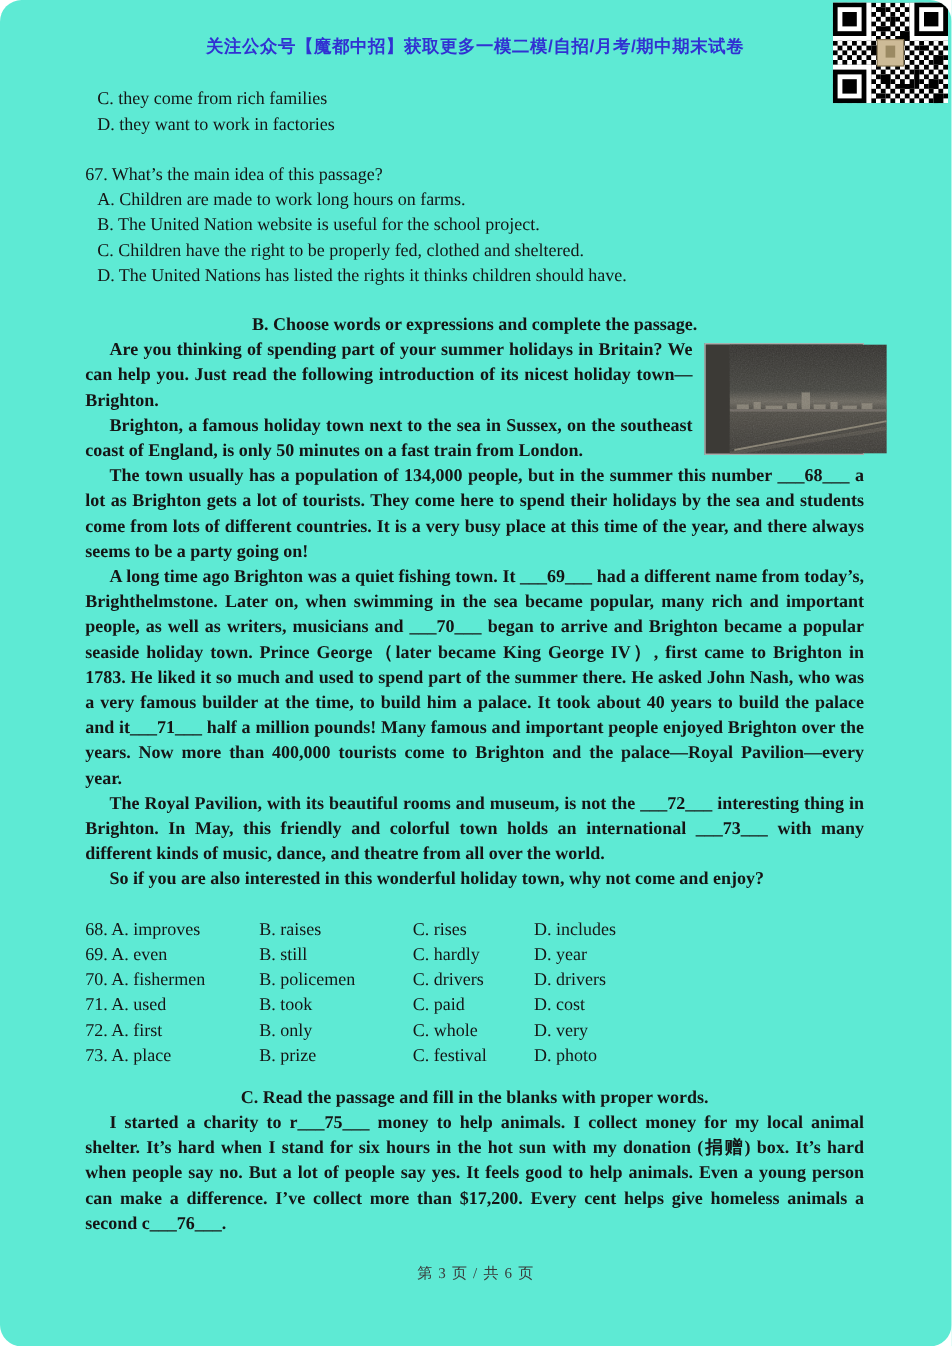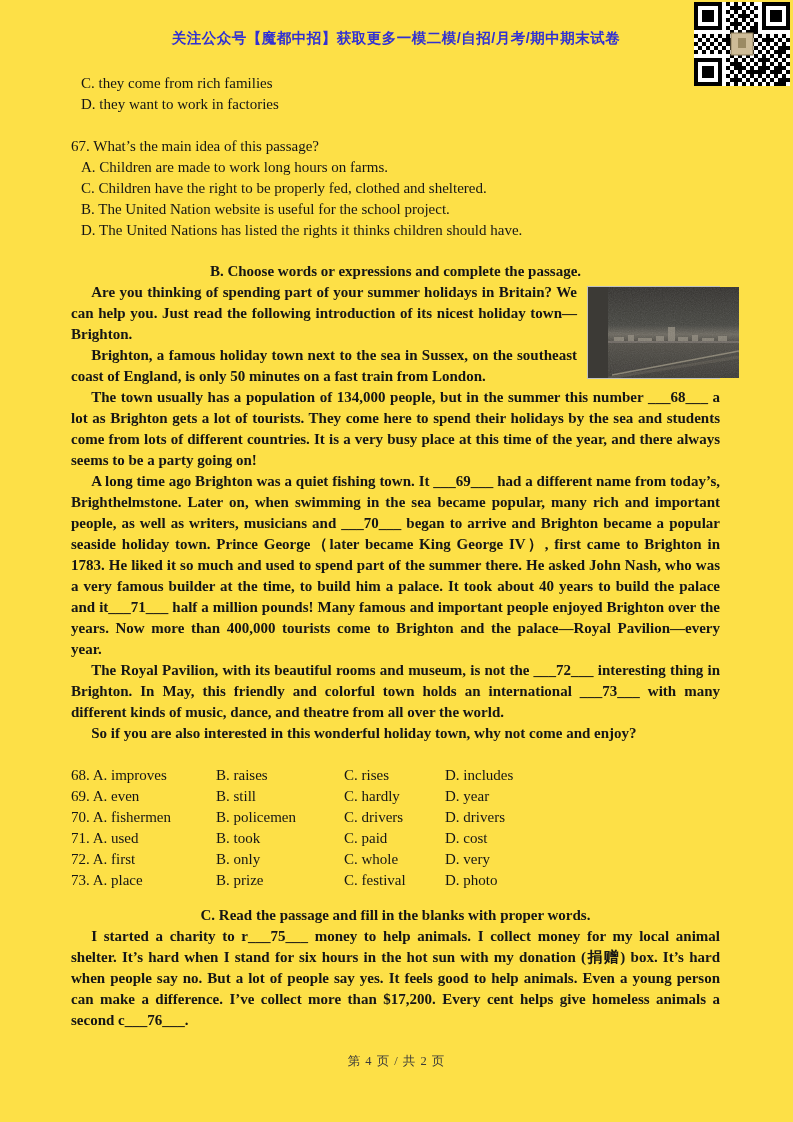--- a/index.html
+++ b/index.html
@@ -1,24 +1,25 @@
 <!DOCTYPE html>
 <html><head>
 <meta charset="utf-8">
 <style>
   * { box-sizing: border-box; }
   html, body { margin: 0; padding: 0; background: #ffffff; }
   .page {
     position: relative;
     width: 793px;
     height: 1122px;
-    background: #fde047;
+    background: #5eead4;
     font-family: "Liberation Serif", serif;
     color: #151515;
     overflow: hidden;
+    border-radius: 18px;
   }
   .promo {
     position: absolute;
     top: 29px;
     left: 72px;
     width: 648px;
     text-align: center;
     font-family: "Liberation Sans", sans-serif;
     font-weight: bold;
     font-size: 14.5px;
@@ -129,22 +130,22 @@
   <div class="content">
 
     <div class="opts">
       <div class="opt-line">C. they come from rich families</div>
       <div class="opt-line">D. they want to work in factories</div>
     </div>
 
     <div class="stem">67. What’s the main idea of this passage?</div>
     <div class="opts">
       <div class="opt-line">A. Children are made to work long hours on farms.</div>
+      <div class="opt-line">B. The United Nation website is useful for the school project.</div>
       <div class="opt-line">C. Children have the right to be properly fed, clothed and sheltered.</div>
-      <div class="opt-line">B. The United Nation website is useful for the school project.</div>
       <div class="opt-line">D. The United Nations has listed the rights it thinks children should have.</div>
     </div>
 
     <div class="section-heading">B. Choose words or expressions and complete the passage.</div>
 
     <div class="passage">
       <p class="para">
         <span class="photo">
           <svg width="131" height="91" viewBox="0 0 131 91" xmlns="http://www.w3.org/2000/svg">
             <defs>
@@ -218,15 +219,15 @@
     </div>
 
     <div class="section-heading c">C. Read the passage and fill in the blanks with proper words.</div>
 
     <div class="passage">
       <p class="para">I started a charity to r___75___ money to help animals. I collect money for my local animal shelter. It’s hard when I stand for six hours in the hot sun with my donation (捐赠) box. It’s hard when people say no. But a lot of people say yes. It feels good to help animals. Even a young person can make a difference. I’ve collect more than $17,200. Every cent helps give homeless animals a second c___76___.</p>
     </div>
 
   </div>
 
-  <div class="footer">第 4 页 / 共 2 页</div>
+  <div class="footer">第 3 页 / 共 6 页</div>
 
 </div>
 
 </body></html>

